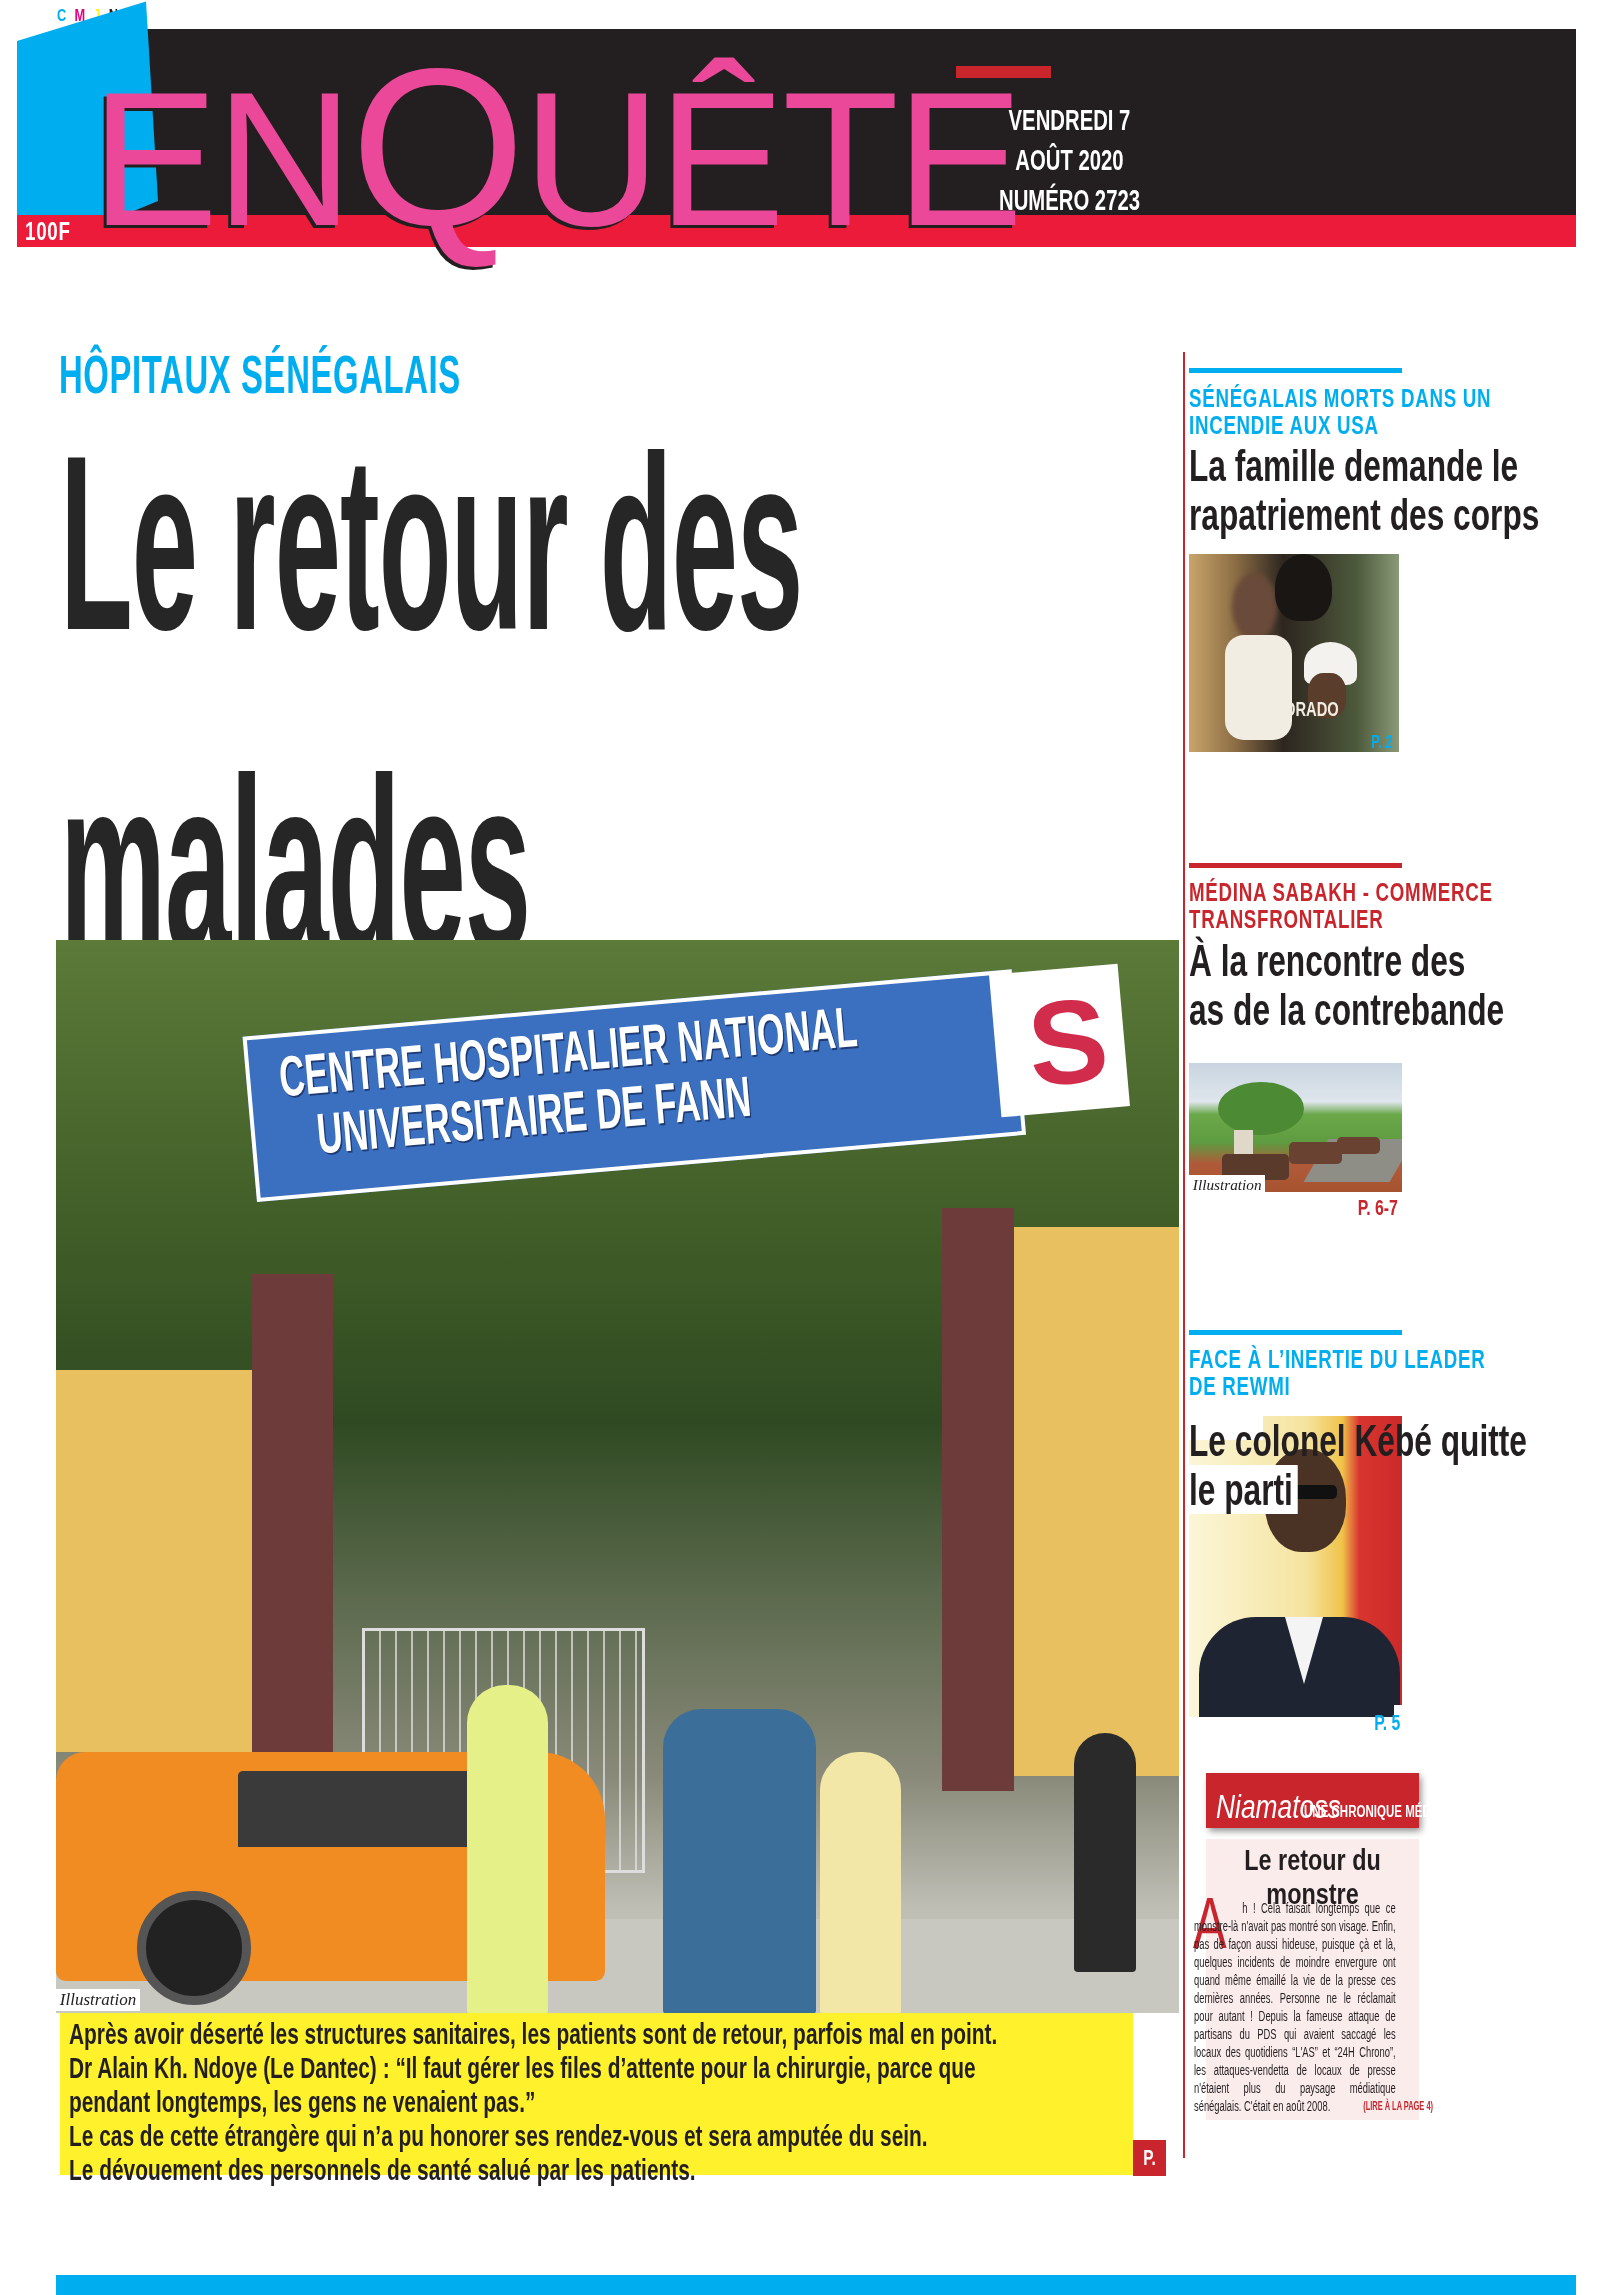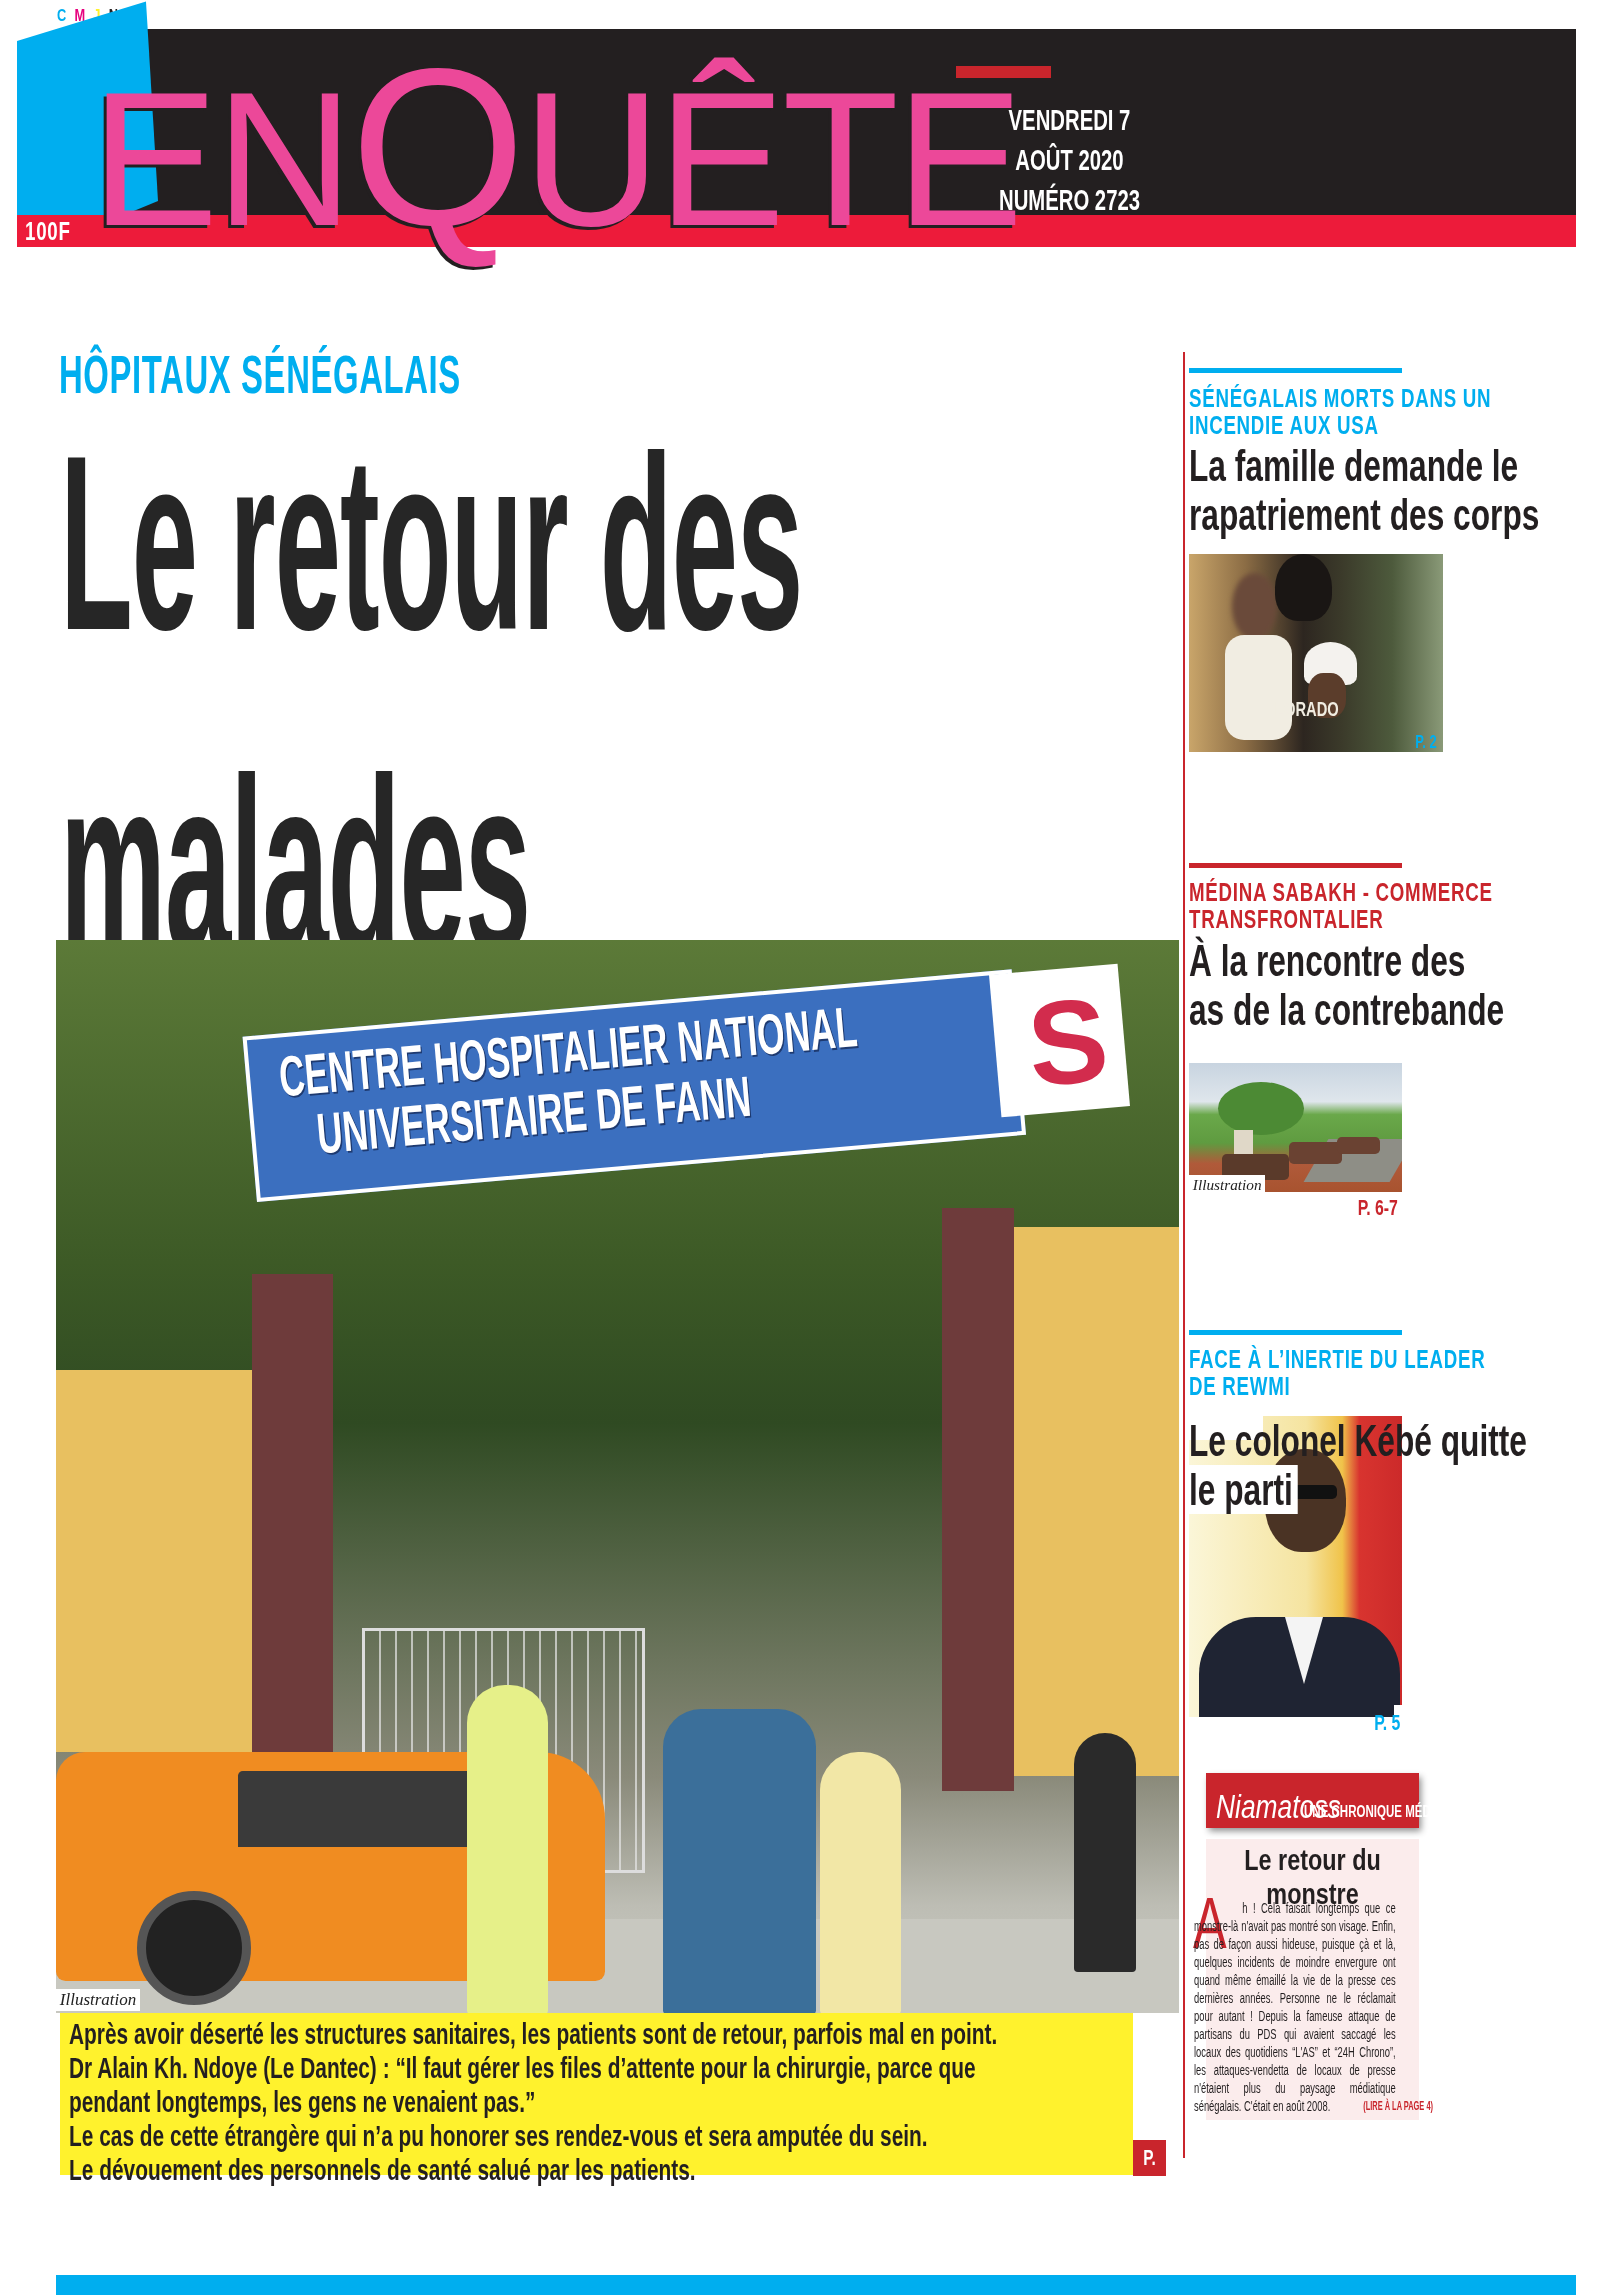--- a/index.html
+++ b/index.html
@@ -137,21 +137,21 @@
   <div class="bar" style="background:#00aeef;width:213px;"></div>
   <div class="sk" style="color:#00aeef;margin-top:11.5px;">
     <div>SÉNÉGALAIS MORTS DANS UN</div>
     <div>INCENDIE AUX USA</div>
   </div>
   <div class="sh" style="margin-top:1.9px;">
     <div>La famille demande le</div>
     <div>rapatriement des corps</div>
   </div>
 </div>
-<div class="photo" style="left:1189px;top:554px;width:254px;height:198px;background:linear-gradient(90deg,#c9a56a 0%,#8c6d45 22%,#2d2620 45%,#3b3a2a 60%,#4d5a3c 80%,#8a9a78 100%);text-align:right;">
+<div class="photo" style="left:1189px;top:554px;width:210px;height:198px;background:linear-gradient(90deg,#c9a56a 0%,#8c6d45 22%,#2d2620 45%,#3b3a2a 60%,#4d5a3c 80%,#8a9a78 100%);text-align:right;">
   <div style="position:absolute;left:43px;top:19px;width:45px;height:67px;background:#6a4a3a;border-radius:50%;filter:blur(2.9px);"></div>
   <div style="position:absolute;left:36px;top:81px;width:67px;height:105px;background:#f1ede2;border-radius:19px;"></div>
   <div style="position:absolute;left:86px;top:0;width:57px;height:67px;background:#1a1614;border-radius:50% 50% 40% 40%;"></div>
   <div style="position:absolute;left:115px;top:88px;width:53px;height:43px;background:#f4f2ee;border-radius:50% 50% 20% 20%;"></div>
   <div style="position:absolute;left:119px;top:119px;width:38px;height:45px;background:#5b3d2b;border-radius:40%;"></div>
   <div style="position:absolute;left:86px;top:143px;color:#f1ede2;font-weight:700;font-size:21px;transform:scaleX(0.7);transform-origin:left top;">LORADO</div>
   <div class="pg" style="right:6.7px;top:178px;color:#00aeef;">P. 2</div>
 </div>
 
 <div class="abs side" style="top:863px;">

